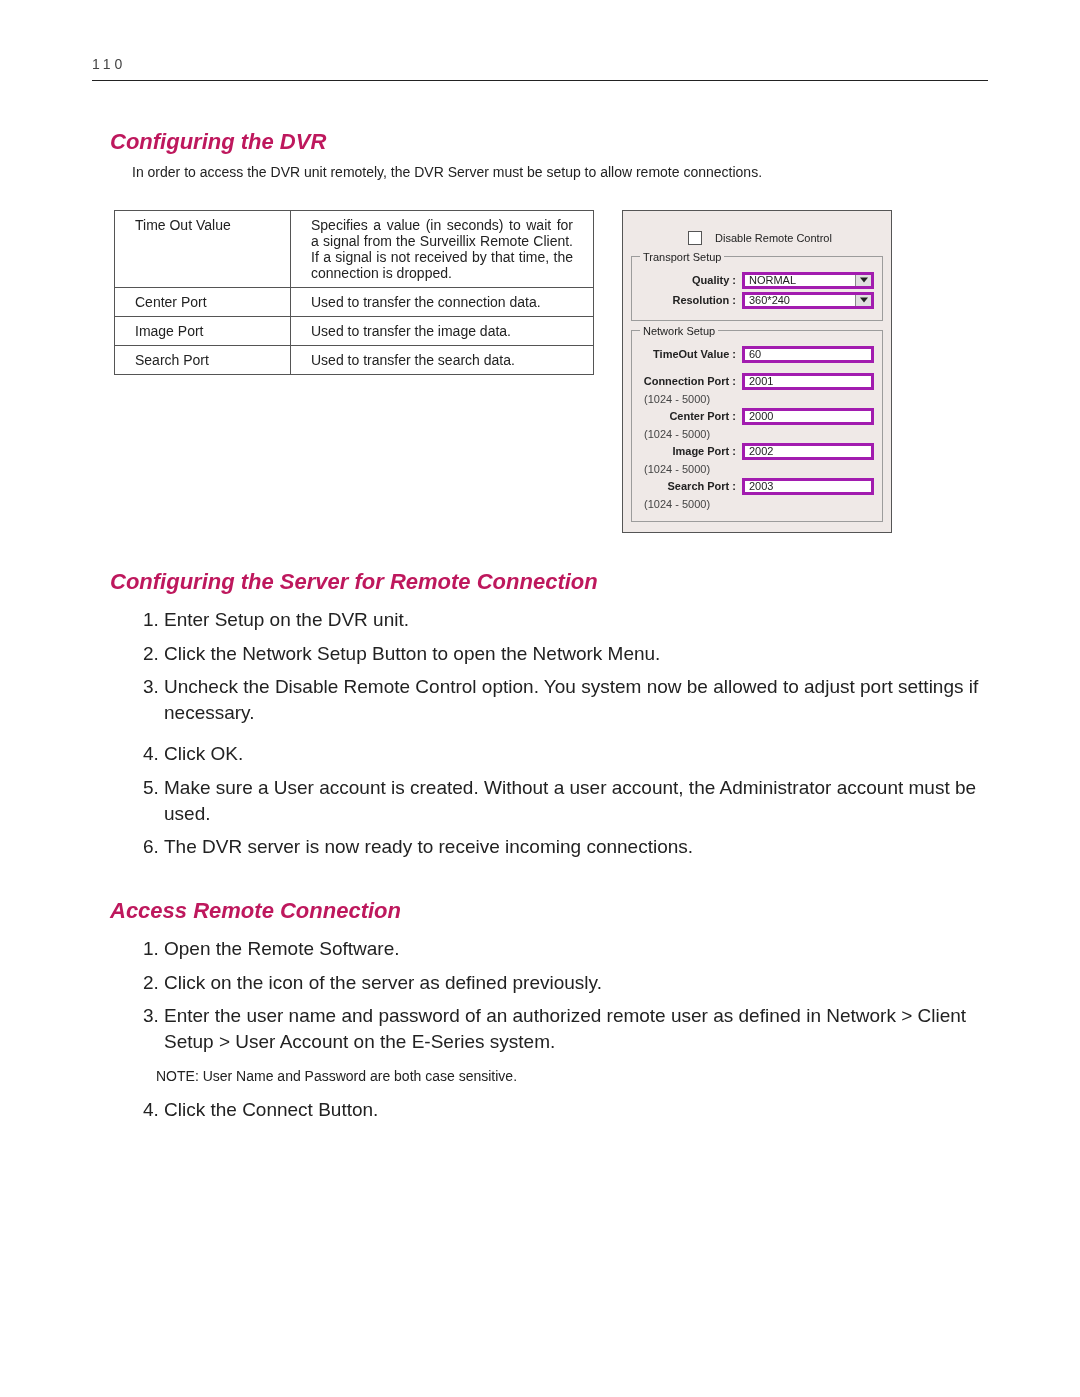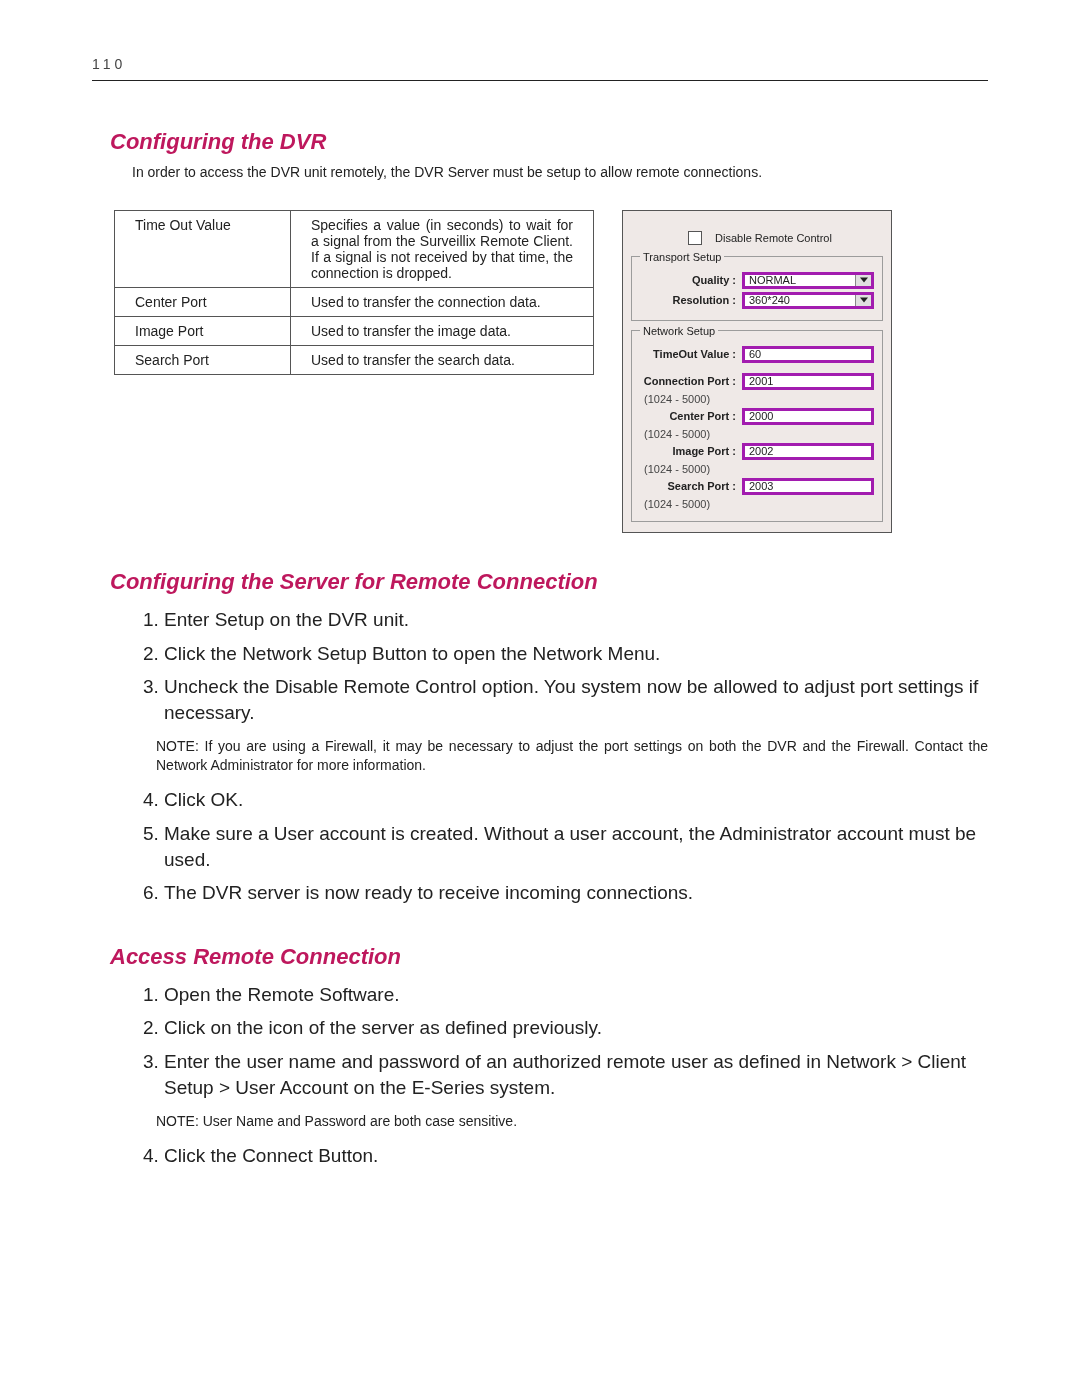--- a/index.html
+++ b/index.html
@@ -276,21 +276,20 @@
     </div>
   </div>
 
   <div class="section-heading" style="margin-top:36px;">Configuring the Server for Remote Connection</div>
   <div class="list-section">
     <ol>
       <li>Enter Setup on the DVR unit.</li>
       <li>Click the Network Setup Button to open the Network Menu.</li>
       <li>Uncheck the Disable Remote Control option. You system now be allowed to adjust port settings if necessary.</li>
     </ol>
-    <div class="note">NOTE:  If you are using a Firewall, it may be necessary to adjust the port settings on both the DVR and the Firewall.  Contact the Network Administrator for more information.</div>
     <ol start="4">
       <li>Click OK.</li>
       <li>Make sure a User account is created. Without a user account, the Administrator account must be used.</li>
       <li>The DVR server is now ready to receive incoming connections.</li>
     </ol>
   </div>
 
   <div class="section-heading" style="margin-top:34px;">Access Remote Connection</div>
   <div class="list-section">
     <ol>

